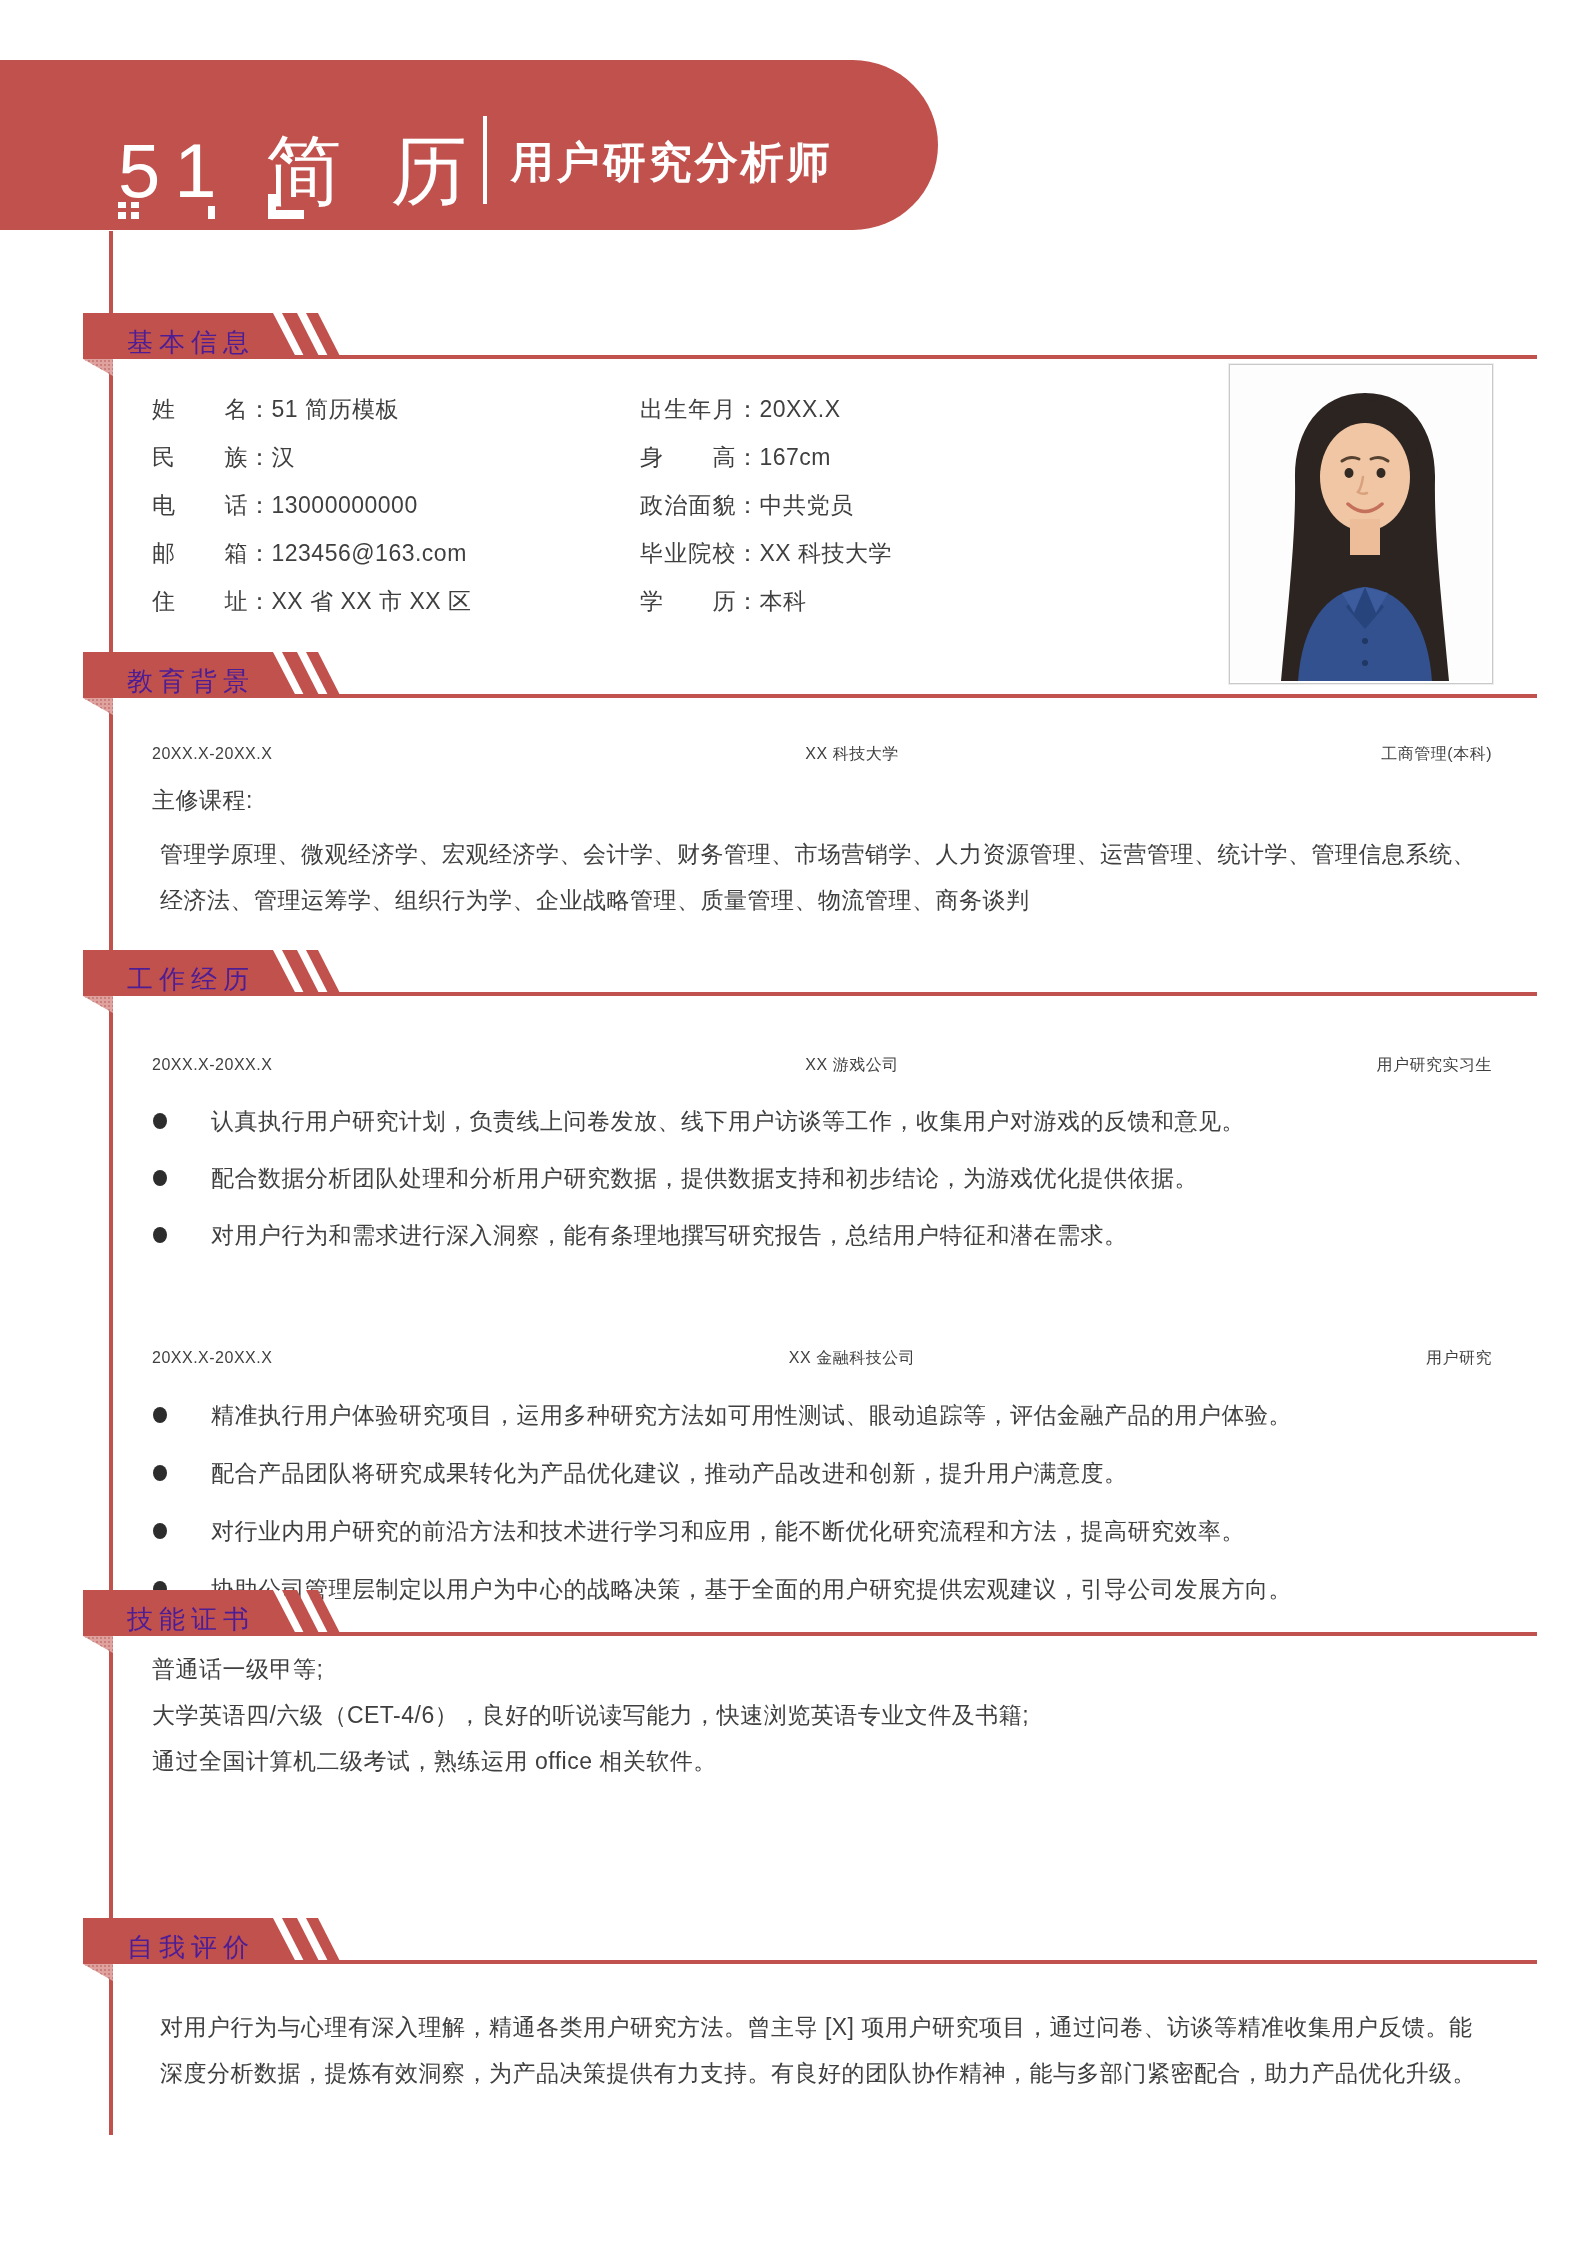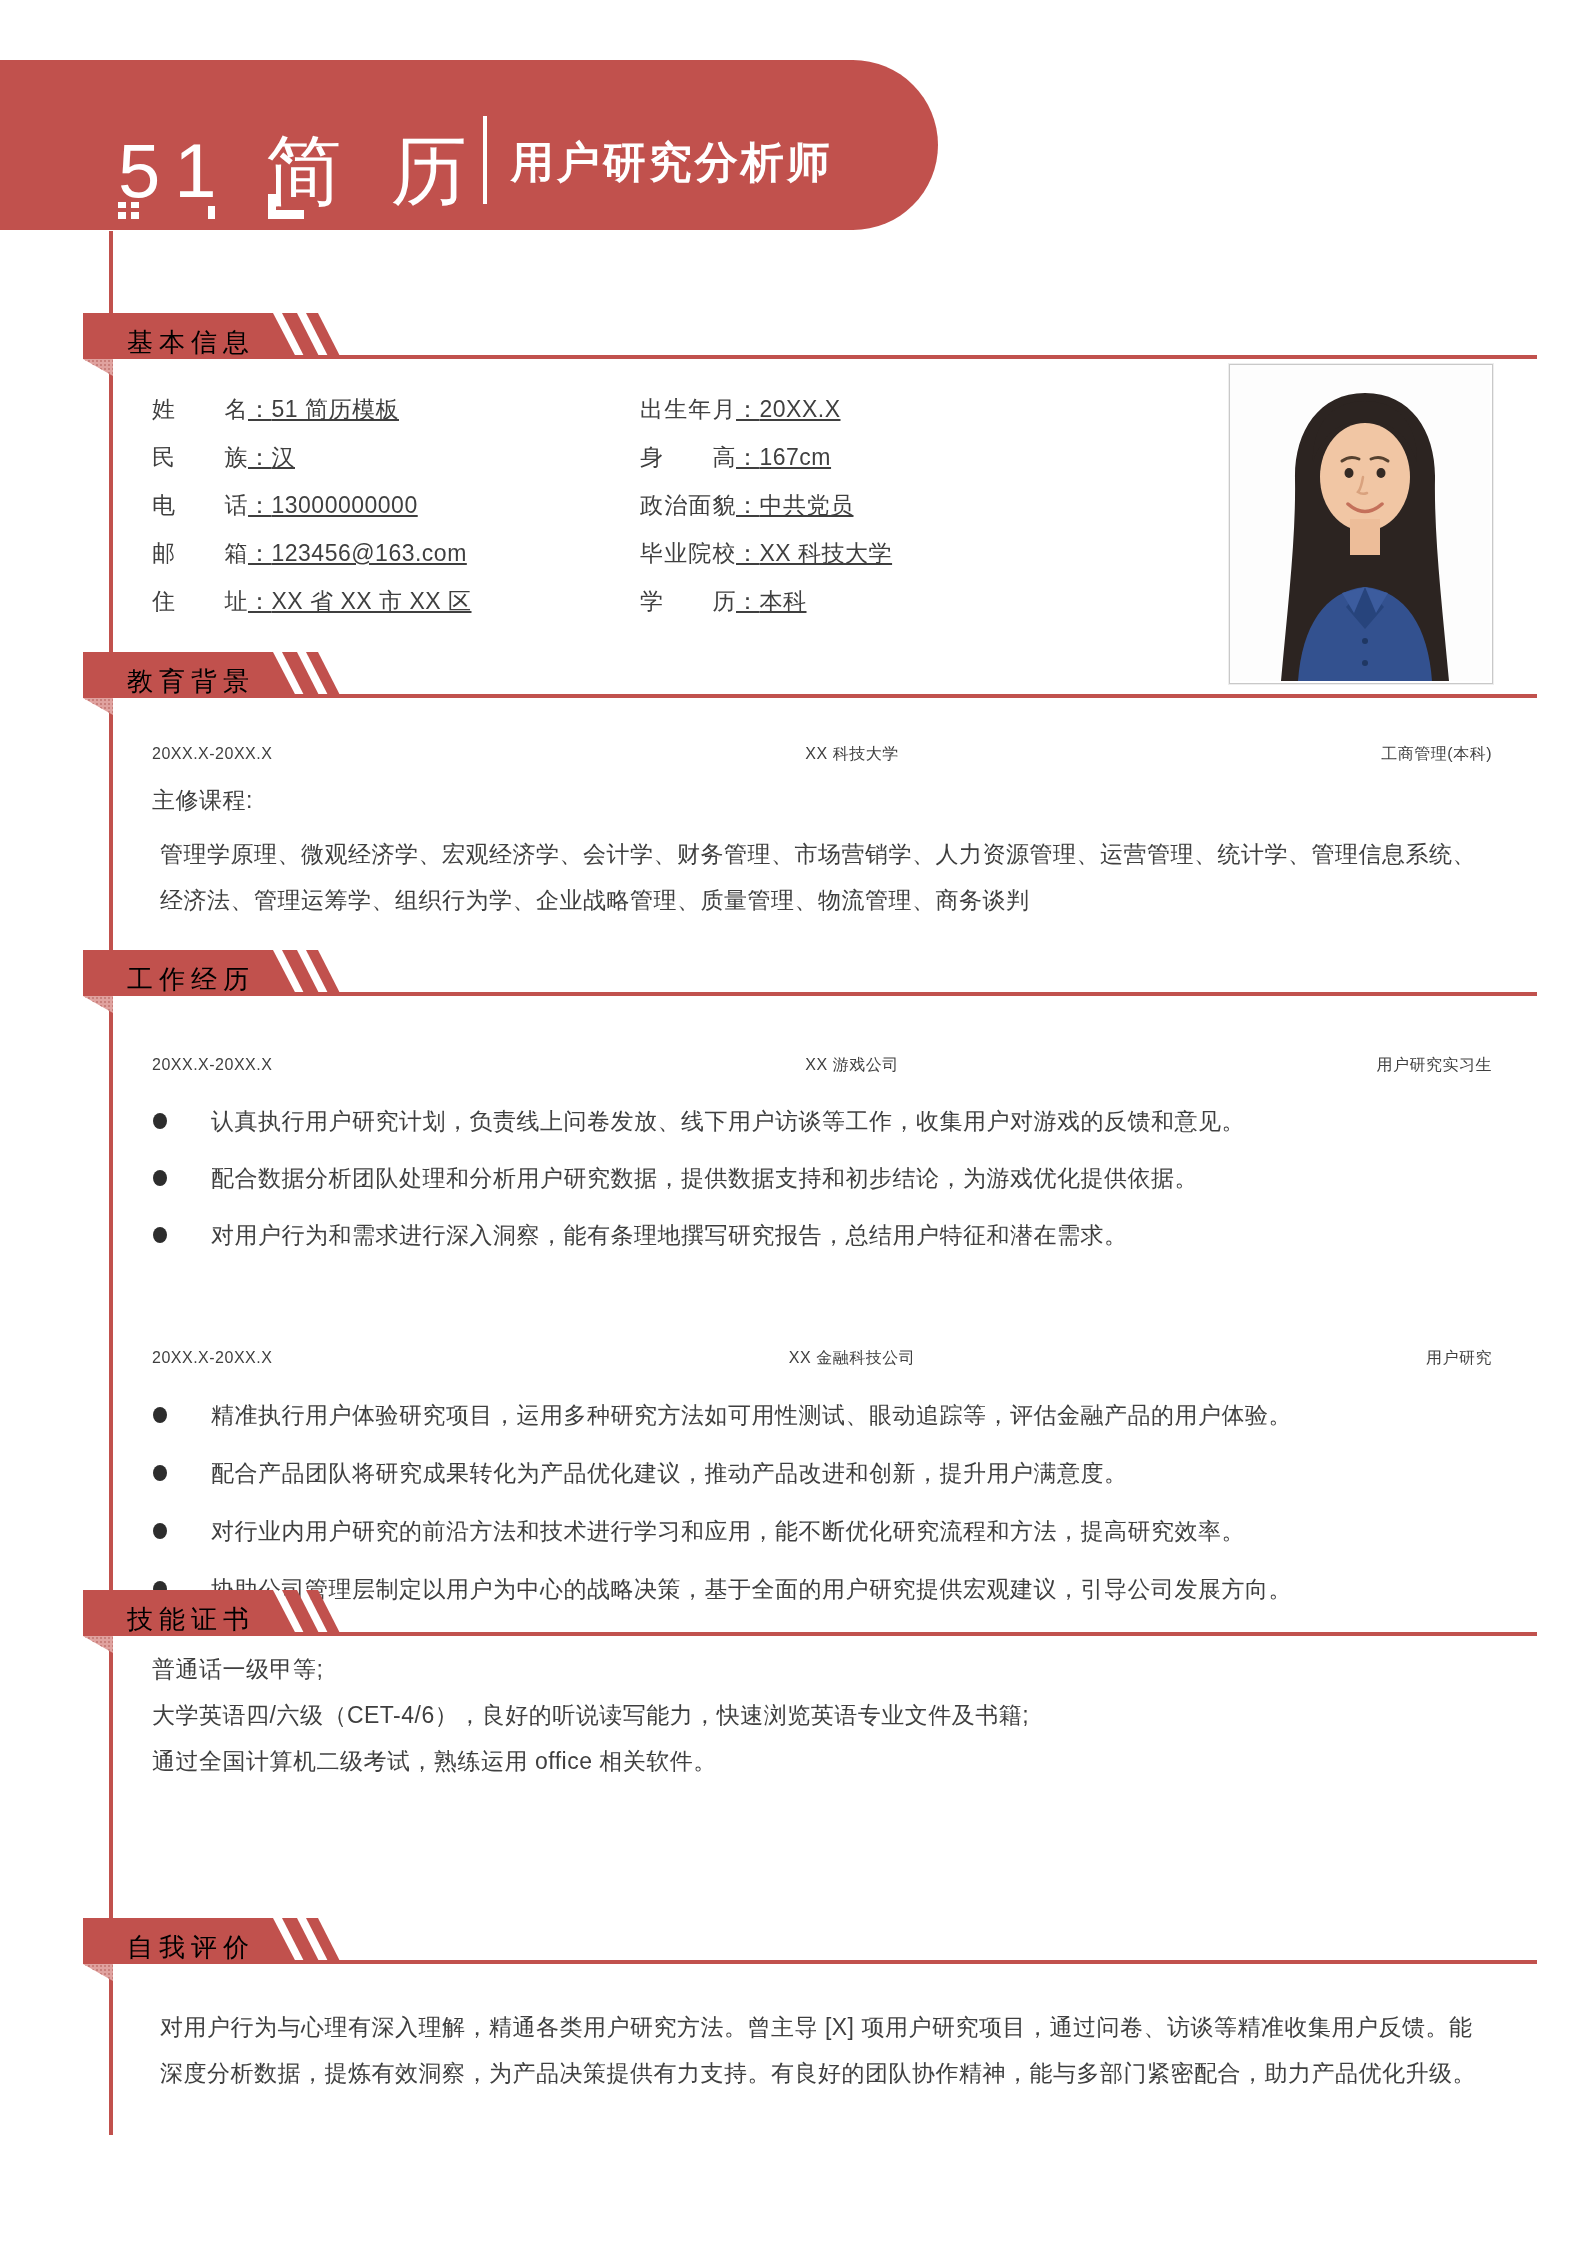--- a/index.html
+++ b/index.html
@@ -28,31 +28,31 @@
   
   .sec-header{position:absolute;left:83px;right:50px;height:46px;}
   .sec-rule{position:absolute;left:0;right:0;bottom:0;height:4px;background:var(--red);}
   .ribbon{position:absolute;left:0;top:0;width:280px;height:46px;}
   .ribbon-main{position:absolute;left:0;top:0;width:240px;height:46px;background:var(--red);
     -webkit-clip-path:polygon(0 0,190px 0,214px 100%,0 100%);clip-path:polygon(0 0,190px 0,214px 100%,0 100%);}
   .ribbon-stripe{position:absolute;top:0;height:46px;background:var(--red);transform:skewX(27deg);transform-origin:top left;}
   .stripe-a{left:199px;width:15px;}
   .stripe-b{left:223px;width:12px;}
   .ribbon-label{position:absolute;left:44px;top:0;height:59px;display:flex;align-items:center;
-    color:#000000;font-size:26px;letter-spacing:6px;font-weight:400;}
+    color:#4c1d95;font-size:26px;letter-spacing:6px;font-weight:400;}
   .fold{position:absolute;left:0;top:46px;width:30px;height:17px;
     background-color:var(--red-fold);
     background-image:radial-gradient(var(--red-fold-dot) 1px, transparent 1.2px);
     background-size:4px 4px;
     -webkit-clip-path:polygon(0 0,100% 0,100% 100%);clip-path:polygon(0 0,100% 0,100% 100%);}
   
   .block{position:absolute;left:152px;width:1340px;font-size:23px;line-height:46px;letter-spacing:0.5px;}
   
   .basic-cols{display:flex;}
-  .basic-col{display:flex;flex-direction:column;text-decoration:underline;}
+  .basic-col{display:flex;flex-direction:column;}
   .basic-col.left{width:488px;}
   .basic-col.right{width:520px;}
   .info-row{height:48px;line-height:48px;white-space:nowrap;}
   .flabel{display:inline-block;width:96px;text-align:justify;text-align-last:justify;vertical-align:top;}
   .photo{position:absolute;left:1229px;top:364px;width:262px;height:318px;background:#fff;
     border:1px solid #c9c9c9;box-shadow:0 0 0 1px #eee;}
   .photo svg{display:block;}
   
   .meta-row{display:grid;grid-template-columns:300px 1fr 240px;font-size:16px;}
   .meta-mid{text-align:center;}

